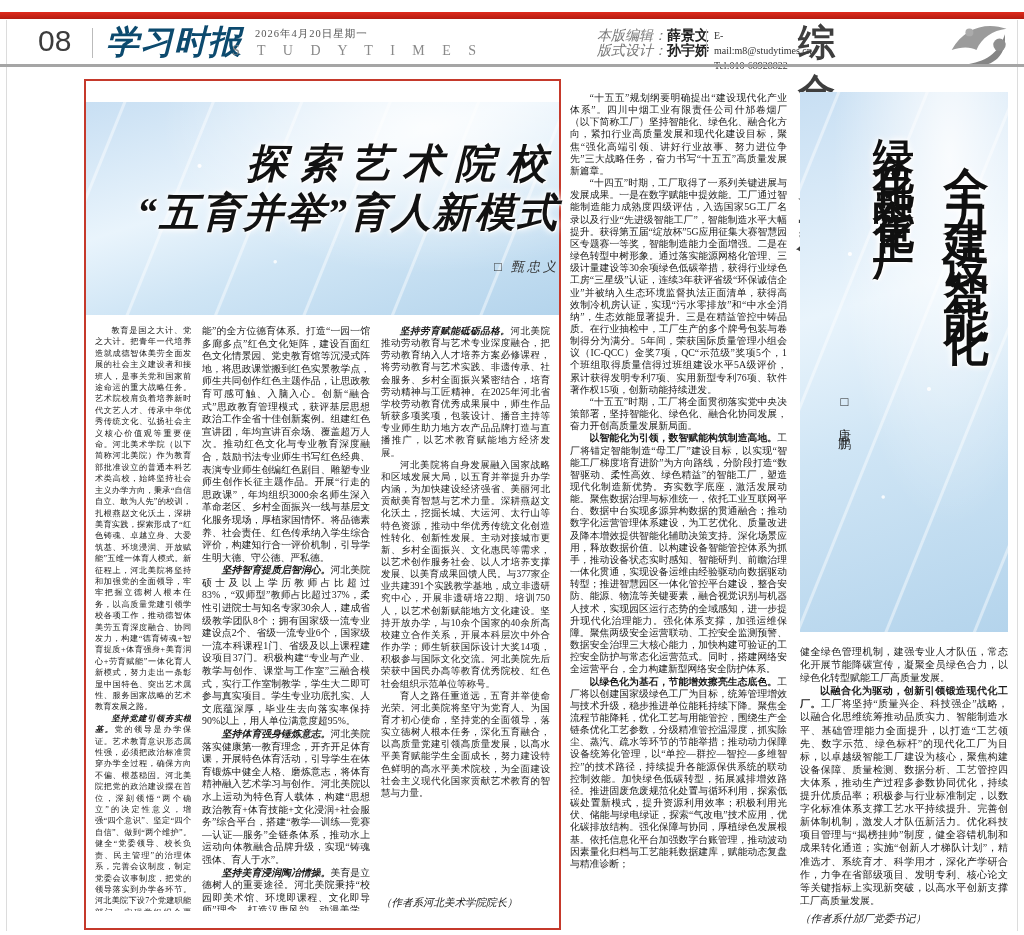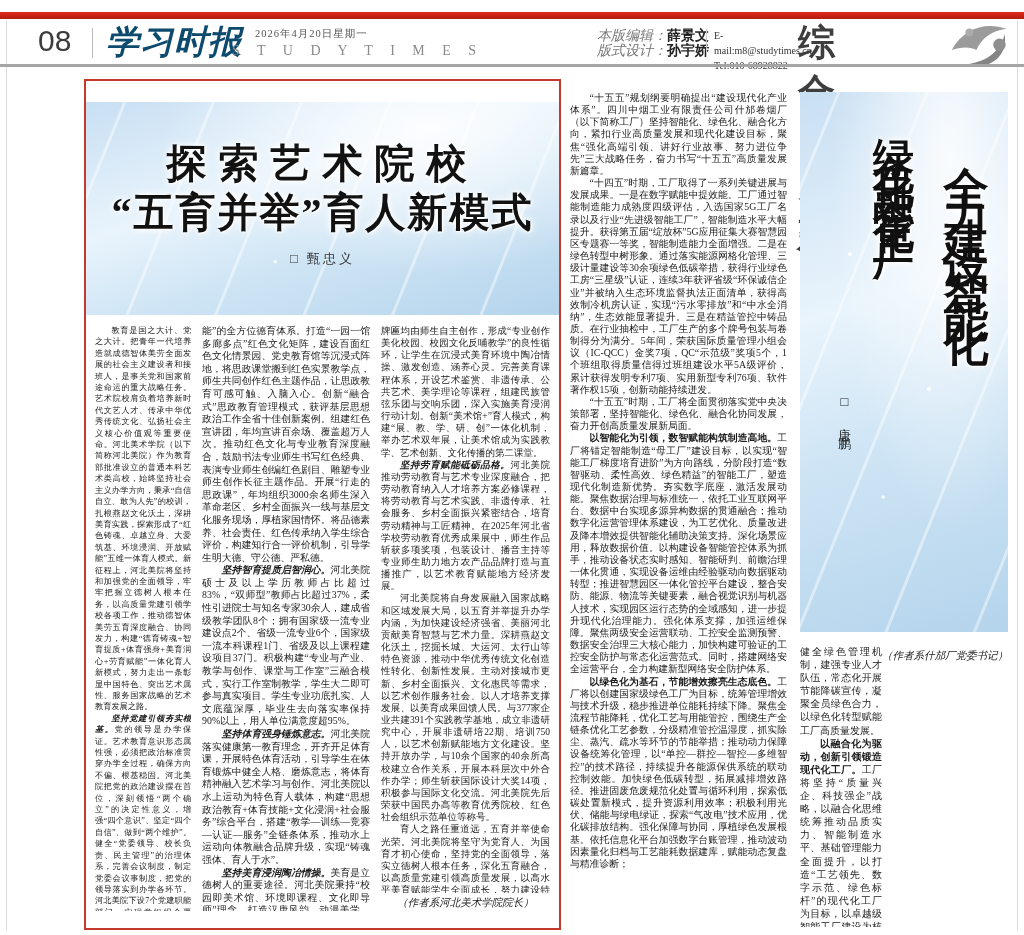--- a/index.html
+++ b/index.html
@@ -41,51 +41,51 @@
       radial-gradient(circle at 80% 22%, rgba(255,255,255,.9) 0 1.2px, transparent 2.2px),
       radial-gradient(circle at 40% 75%, rgba(255,255,255,.85) 0 1.2px, transparent 2.2px),
       radial-gradient(ellipse at 72% 12%, rgba(255,255,255,.85), transparent 55%),
       repeating-linear-gradient(112deg, rgba(255,255,255,0) 0 34px, rgba(255,255,255,.45) 35px 37px, rgba(255,255,255,0) 38px 82px),
       linear-gradient(162deg,#c8dff3 0%,#e9f4fc 38%,#cfe5f5 62%,#b4d4ec 100%);
   }
 
   
   .left-article{position:absolute;left:84px;top:79px;width:477px;height:851px;
     border:2.5px solid #c5392b;box-sizing:border-box;background:#fff;}
-  .la-banner{margin-top:21px;height:213px;box-sizing:border-box;padding-top:38px;text-align:center;}
+  .la-banner{margin-top:21px;height:213px;box-sizing:border-box;padding-top:38px;text-align:right;font-style:italic;}
   .la-h1{font-size:40px;font-weight:bold;color:#121212;line-height:1.22;margin:0;
     text-shadow:0 0 3px #fff,0 0 6px #fff,0 0 10px rgba(255,255,255,.95),1px 1px 0 #fff;}
   .la-h1.l1{letter-spacing:12px;}
   .la-h1.l2{letter-spacing:2px;}
-  .la-author{margin-top:12px;font-size:13px;letter-spacing:3px;color:#333;}
+  .la-author{margin-top:20px;font-size:13px;letter-spacing:3px;color:#333;}
   .la-body{display:flex;gap:11px;padding:10px 9px 0 9px;height:596px;box-sizing:border-box;}
   .col{text-align:justify;overflow:hidden;}
   .col p{margin:0;text-indent:2em;}
   .col p.noindent{text-indent:0;}
   .col-1{width:99px;font-size:8.2px;line-height:11.4px;}
   .col-2{width:173px;font-size:9.8px;line-height:12.6px;}
   .col-3{width:174px;font-size:9.5px;line-height:12.15px;display:flex;flex-direction:column;}
   .col-3 .flow{flex:1 1 auto;overflow:hidden;text-align:justify;}
-  .byline{font-size:10.5px;font-style:italic;text-align:center;color:#222;padding:4px 0 2px 0;flex:0 0 auto;}
+  .byline{font-size:10.5px;font-style:italic;color:#222;padding:4px 0 2px 0;flex:0 0 auto;}
   .left-article b.lead{font-weight:bold;font-style:italic;}
 
   
   .ra-main-col{position:absolute;left:570px;top:92px;width:217px;height:838px;
     font-size:9.8px;line-height:12.15px;text-align:justify;overflow:hidden;}
   .ra-main-col p{margin:0;text-indent:2em;}
   b.lead{font-weight:bold;}
   .ra-title-block{position:absolute;left:800px;top:92px;width:208px;height:540px;
     writing-mode:vertical-rl;box-sizing:border-box;padding:10px 12px;}
   .vline{margin-block-end:14px;font-weight:bold;color:#101010;
     text-shadow:0 0 3px #fff,0 0 6px #fff,0 0 9px rgba(255,255,255,.95),1px 1px 0 #fff;}
   .vline.v1{font-size:45px;letter-spacing:26px;padding-block-start:0;padding-inline-start:28px;}
   .vline.v2{font-size:41px;letter-spacing:15px;padding-inline-start:4px;}
   .v-author{font-size:13px;letter-spacing:9px;color:#222;padding-inline-start:292px;font-weight:normal;}
   .ra-tail-col{position:absolute;left:800px;top:645px;width:208px;height:282px;
-    font-size:10px;line-height:13.1px;display:flex;flex-direction:row;}
+    font-size:10px;line-height:13.1px;display:flex;flex-direction:column;}
   .ra-tail-col .flow{flex:1 1 auto;overflow:hidden;text-align:justify;}
   .ra-tail-col p{margin:0;text-indent:2em;}
   .ra-tail-col p.noindent{text-indent:0;}
 </style>
 </head>
 <body>
 
 <div class="edge-line edge-left"></div>
 <div class="edge-line edge-right"></div>
 
@@ -130,21 +130,20 @@
         <p><b class="lead">坚持党建引领夯实根基。</b>党的领导是办学保证。艺术教育意识形态属性强，必须把政治标准贯穿办学全过程，确保方向不偏、根基稳固。河北美院把党的政治建设摆在首位，深刻领悟“两个确立”的决定性意义，增强“四个意识”、坚定“四个自信”、做到“两个维护”。健全“党委领导、校长负责、民主管理”的治理体系，完善会议制度，制定党委会议事制度，把党的领导落实到办学各环节。河北美院下设7个党建职能部门，实现党组织全覆盖。独立设置马克思主义学院，配齐建强思政课教师队伍。落实“第一议题”制度，推动党的创新理论进课堂、进头脑。把党支部建在实践一线，基层党组织成为“主心骨”。党员教师带头服务地方发展，以“头雁效应”带动全员、全程、全方位育人。</p>
       </div>
     <div class="col col-2">
         <p class="noindent">能”的全方位德育体系。打造“一园一馆多廊多点”红色文化矩阵，建设百面红色文化情景园、党史教育馆等沉浸式阵地，将思政课堂搬到红色实景教学点，师生共同创作红色主题作品，让思政教育可感可触、入脑入心。创新“融合式”思政教育管理模式，获评基层思想政治工作全省十佳创新案例。组建红色宣讲团，年均宣讲百余场、覆盖超万人次。推动红色文化与专业教育深度融合，鼓励书法专业师生书写红色经典、表演专业师生创编红色剧目、雕塑专业师生创作长征主题作品。开展“行走的思政课”，年均组织3000余名师生深入革命老区、乡村全面振兴一线与基层文化服务现场，厚植家国情怀。将品德素养、社会责任、红色传承纳入学生综合评价，构建知行合一评价机制，引导学生明大德、守公德、严私德。</p>
         <p><b class="lead">坚持智育提质启智润心。</b>河北美院硕士及以上学历教师占比超过83%，“双师型”教师占比超过37%，柔性引进院士与知名专家30余人，建成省级教学团队8个；拥有国家级一流专业建设点2个、省级一流专业6个，国家级一流本科课程1门、省级及以上课程建设项目37门。积极构建“专业与产业、教学与创作、课堂与工作室”三融合模式，实行工作室制教学，学生大二即可参与真实项目。学生专业功底扎实、人文底蕴深厚，毕业生去向落实率保持90%以上，用人单位满意度超95%。</p>
         <p><b class="lead">坚持体育强身锤炼意志。</b>河北美院落实健康第一教育理念，开齐开足体育课，开展特色体育活动，引导学生在体育锻炼中健全人格、磨炼意志，将体育精神融入艺术学习与创作。河北美院以水上运动为特色育人载体，构建“思想政治教育+体育技能+文化浸润+社会服务”综合平台，搭建“教学—训练—竞赛—认证—服务”全链条体系，推动水上运动向体教融合品牌升级，实现“铸魂强体、育人于水”。</p>
         <p><b class="lead">坚持美育浸润陶冶情操。</b>美育是立德树人的重要途径。河北美院秉持“校园即美术馆、环境即课程、文化即导师”理念，打造汉唐风韵、动漫美学、包豪斯现代设计交融的园林式美育校园，建成拥有4馆28厅的美术馆博物馆群，获评河北省园林式单位。校园景观、雕塑装置、楼名</p>
       </div>
     <div class="col col-3">
       <div class="flow">
-          <p class="noindent">牌匾均由师生自主创作，形成“专业创作美化校园、校园文化反哺教学”的良性循环，让学生在沉浸式美育环境中陶冶情操、激发创造、涵养心灵。完善美育课程体系，开设艺术鉴赏、非遗传承、公共艺术、美学理论等课程，组建民族管弦乐团与交响乐团，深入实施美育浸润行动计划。创新“美术馆+”育人模式，构建“展、教、学、研、创”一体化机制，举办艺术双年展，让美术馆成为实践教学、艺术创新、文化传播的第二课堂。</p>
           <p><b class="lead">坚持劳育赋能砥砺品格。</b>河北美院推动劳动教育与艺术专业深度融合，把劳动教育纳入人才培养方案必修课程，将劳动教育与艺术实践、非遗传承、社会服务、乡村全面振兴紧密结合，培育劳动精神与工匠精神。在2025年河北省学校劳动教育优秀成果展中，师生作品斩获多项奖项，包装设计、播音主持等专业师生助力地方农产品品牌打造与直播推广，以艺术教育赋能地方经济发展。</p>
           <p>河北美院将自身发展融入国家战略和区域发展大局，以五育并举提升办学内涵，为加快建设经济强省、美丽河北贡献美育智慧与艺术力量。深耕燕赵文化沃土，挖掘长城、大运河、太行山等特色资源，推动中华优秀传统文化创造性转化、创新性发展。主动对接城市更新、乡村全面振兴、文化惠民等需求，以艺术创作服务社会、以人才培养支撑发展、以美育成果回馈人民。与377家企业共建391个实践教学基地，成立非遗研究中心，开展非遗研培22期、培训750人，以艺术创新赋能地方文化建设。坚持开放办学，与10余个国家的40余所高校建立合作关系，开展本科层次中外合作办学；师生斩获国际设计大奖14项，积极参与国际文化交流。河北美院先后荣获中国民办高等教育优秀院校、红色社会组织示范单位等称号。</p>
           <p>育人之路任重道远，五育并举使命光荣。河北美院将坚守为党育人、为国育才初心使命，坚持党的全面领导，落实立德树人根本任务，深化五育融合，以高质量党建引领高质量发展，以高水平美育赋能学生全面成长，努力建设特色鲜明的高水平美术院校，为全面建设社会主义现代化国家贡献艺术教育的智慧与力量。</p>
         </div>
       <div class="byline">（作者系河北美术学院院长）</div>
     </div>
   </div>
 </div>
 
 <div class="ra-main-col">

